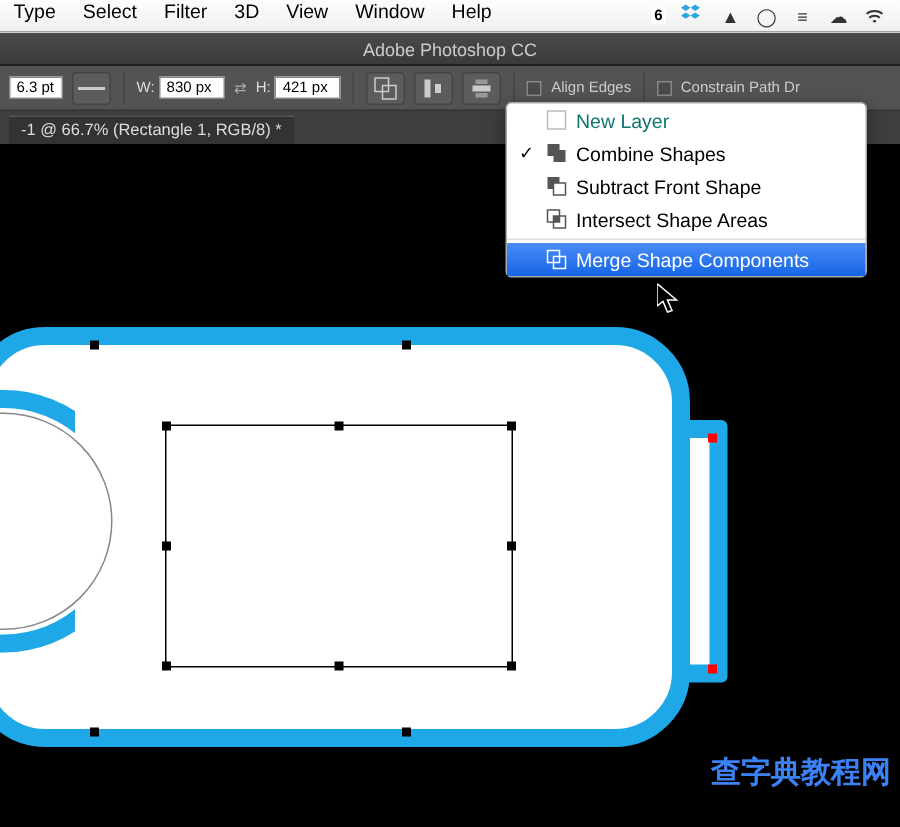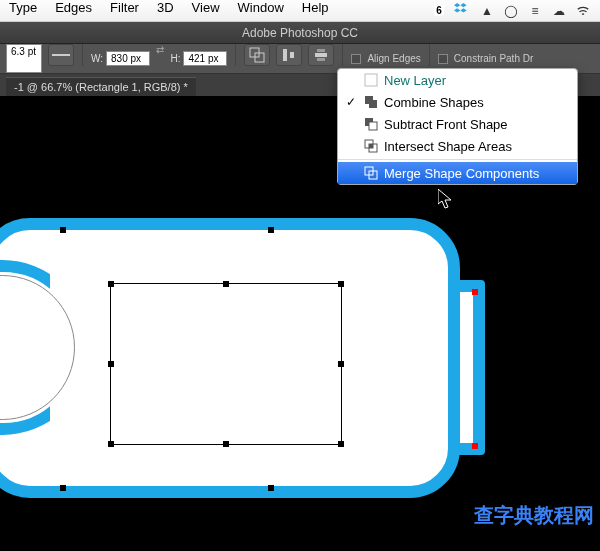--- a/index.html
+++ b/index.html
@@ -2,21 +2,21 @@
 <html><head>
 <meta charset="utf-8">
 <style>
 *{margin:0;padding:0;box-sizing:border-box;font-family:"Lucida Grande",Arial,sans-serif;-webkit-font-smoothing:antialiased}
 body{width:600px;height:551px;overflow:hidden;background:#000;position:relative}
 .menubar{height:22px;background:linear-gradient(#fdfdfd,#f0f0f0);display:flex;font-size:13px;color:#000;border-bottom:1px solid #ccc}
 .menubar .mitem{padding:0 9px;cursor:default}
 .menubar .tray{margin-left:auto;display:flex;align-items:center;gap:6px;padding-right:8px}
 .menubar .tray .ico{width:18px;height:18px;display:flex;align-items:center;justify-content:center;font-size:12px;color:#333}
 .titlebar{height:22px;background:linear-gradient(#4a4a4a,#3a3a3a);display:flex;align-items:center;justify-content:center;font-size:12px;color:#ccc;border-bottom:1px solid #222}
-.options{height:30px;background:#535353;display:flex;gap:6px;padding:0 6px;font-size:10px;color:#ccc;border-bottom:1px solid #333}
+.options{height:30px;background:#535353;display:flex;align-items:center;gap:6px;padding:0 6px;font-size:10px;color:#ccc;border-bottom:1px solid #333}
 .options .field{display:flex;align-items:center;gap:3px}
 .options .lab{color:#ddd}
 .options .num{background:#fff;color:#000;padding:1px 4px;min-width:44px;border:1px solid #888;font-size:10px}
 .options .sep{width:1px;height:22px;background:#444;margin:0 2px}
 .options .btn{width:26px;height:22px;background:#5c5c5c;border:1px solid #444;border-radius:3px;display:flex;align-items:center;justify-content:center}
 .options .chk{width:10px;height:10px;border:1px solid #888;background:#4a4a4a;display:inline-block;margin-right:3px}
 .tabbar{height:22px;background:#3e3e3e;display:flex;align-items:flex-end;padding-left:6px;font-size:11px;color:#ddd}
 .tabbar .doctab{padding:3px 8px;background:#333;border-top:1px solid #555}
 .canvas{position:absolute;left:0;top:96px;right:0;bottom:22px;background:#000}
 .shape{position:absolute}
@@ -41,21 +41,21 @@
 .watermark{position:absolute;right:6px;bottom:24px;text-align:right;color:#888;font-size:11px;line-height:1.2}
 .watermark .big{font-size:20px;color:#3b82f6;font-weight:bold}
 .footer{position:absolute;left:0;right:0;bottom:0;height:22px;background:#000}
 .badge6{background:#fff;color:#000;font-size:10px;font-weight:bold;padding:0 2px;border-radius:2px}
 </style>
 </head>
 <body>
 
 <div class="menubar">
   <div class="mitem">Type</div>
-  <div class="mitem">Edges</div>
+  <div class="mitem">Select</div>
   <div class="mitem">Filter</div>
   <div class="mitem">3D</div>
   <div class="mitem">View</div>
   <div class="mitem">Window</div>
   <div class="mitem">Help</div>
   <div class="tray">
     <span class="ico"></span>
     <span class="ico">
         <span class="badge6">6</span>
       </span>

